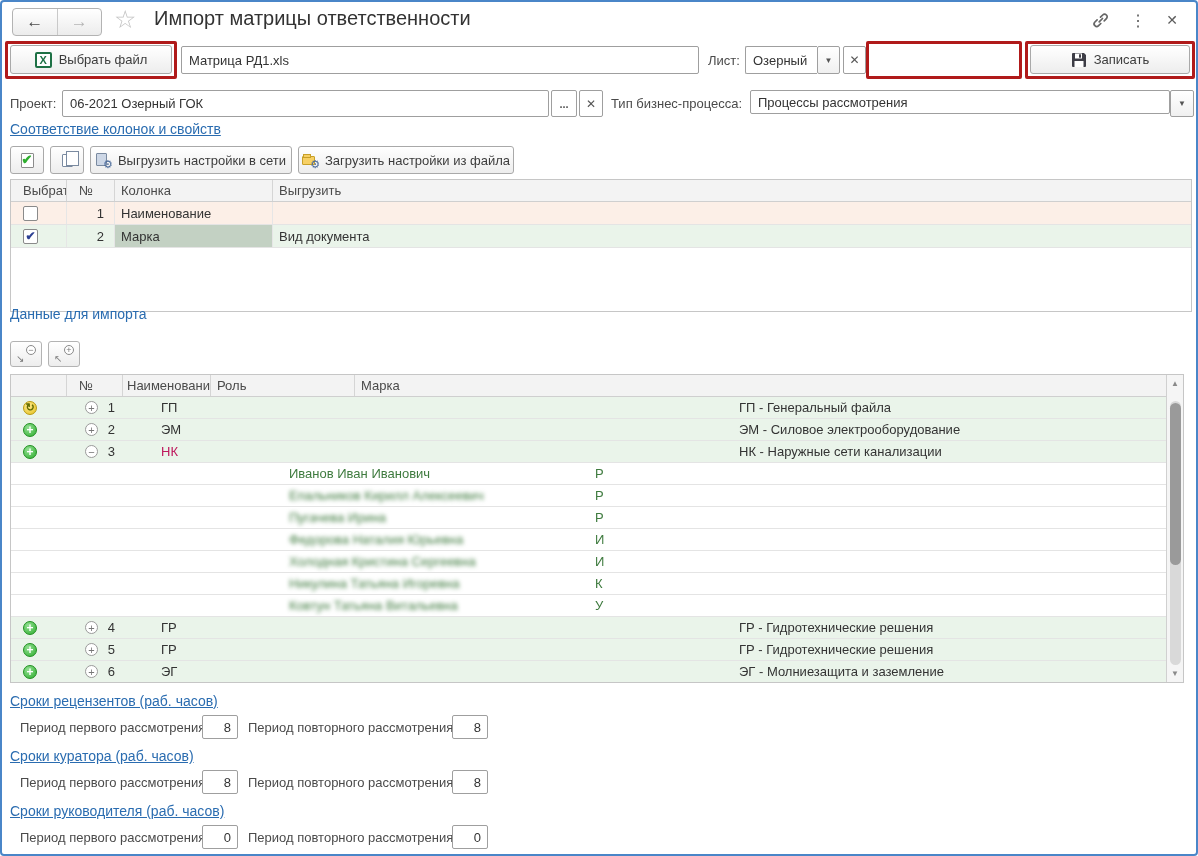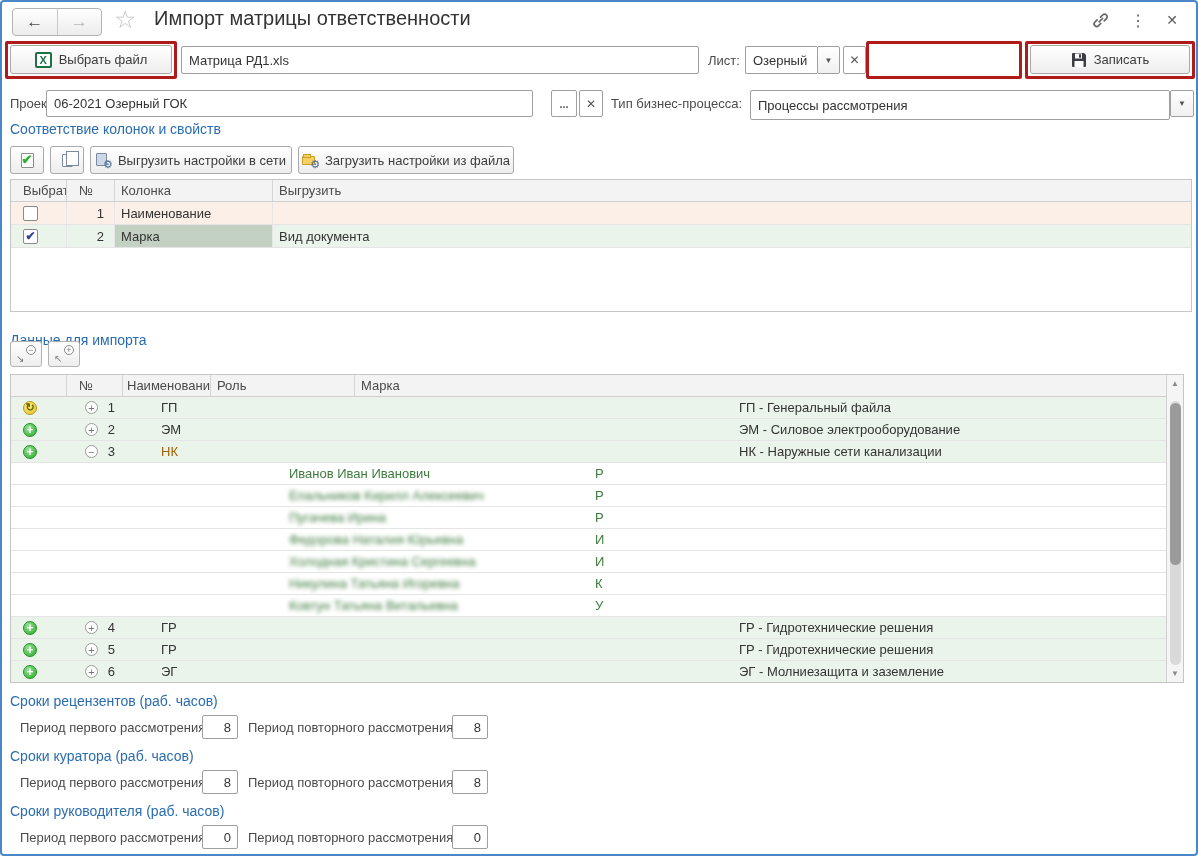--- a/index.html
+++ b/index.html
@@ -21,21 +21,21 @@
     position:absolute;border:1px solid #9f9f9f;border-radius:2px;background:#fff;
     display:flex;align-items:center;padding:0 7px;color:#333;white-space:nowrap;overflow:hidden;
   }
   .sq{
     position:absolute;display:flex;align-items:center;justify-content:center;
     border:1px solid #9f9f9f;border-radius:2px;background:linear-gradient(#fff,#f0f0f0);
     color:#555;font-size:11px;
   }
   .red-annot{position:absolute;border:3px solid #b01a1a;border-radius:2px;pointer-events:none;z-index:30;}
   .lbl{position:absolute;color:#4a4a4a;white-space:nowrap;}
-  .sec-link{position:absolute;color:#2a6cb0;font-size:14px;white-space:nowrap;cursor:pointer;}
+  .sec-link{position:absolute;color:#2a6cb0;text-decoration:underline;font-size:14px;white-space:nowrap;cursor:pointer;}
   .sec-title{position:absolute;color:#2a6cb0;font-size:14px;white-space:nowrap;cursor:pointer;}
   
   .navgrp{position:absolute;left:10px;top:6px;width:90px;height:28px;display:flex;
     border:1px solid #b3b3b3;border-radius:4px;background:linear-gradient(#fff,#ececec);overflow:hidden;}
   .navbtn{flex:1;display:flex;align-items:center;justify-content:center;font-size:17px;font-weight:bold;}
   .navbtn.back{color:#4a4a4a;border-right:1px solid #c9c9c9;}
   .navbtn.fwd{color:#b5b5b5;}
   .star{position:absolute;left:112px;top:3px;font-size:25px;color:#c2c2c2;}
   .page-title{position:absolute;left:152px;top:5px;font-size:20px;color:#333;white-space:nowrap;}
   .hdr-ico{position:absolute;display:flex;align-items:center;justify-content:center;color:#5c5c5c;}
@@ -143,29 +143,29 @@
     <svg width="16" height="16" viewBox="0 0 16 16">
       <path d="M1 2 a1 1 0 0 1 1-1 h11 l2 2 v11 a1 1 0 0 1 -1 1 h-12 a1 1 0 0 1 -1-1 z" fill="#3d3d46"></path>
       <rect x="4" y="1.5" width="7" height="5" fill="#fff"></rect>
       <rect x="8" y="2.3" width="2" height="3.4" fill="#3d3d46"></rect>
       <rect x="3.5" y="9" width="9" height="6" fill="#fff"></rect>
     </svg>
     <span>Записать</span>
   </div>
 
   <div class="lbl" style="left:8px;top:94px;">Проект:</div>
-  <div class="inputbox" style="left:44px;top:88px;width:487px;height:27px;">06-2021 Озерный ГОК</div>
+  <div class="inputbox" style="left:60px;top:88px;width:487px;height:27px;">06-2021 Озерный ГОК</div>
   <div class="sq" style="left:549px;top:88px;width:26px;height:27px;background:#fff;font-weight:bold;">
       <span>...</span>
     </div>
   <div class="sq" style="left:577px;top:88px;width:24px;height:27px;background:#fff;font-size:12px;">
       <span>✕</span>
     </div>
   <div class="lbl" style="left:609px;top:94px;">Тип бизнес-процесса:</div>
-  <div class="inputbox" style="left:748px;top:88px;width:420px;height:30px;">Процессы рассмотрения</div>
+  <div class="inputbox" style="left:748px;top:88px;width:420px;height:24px;">Процессы рассмотрения</div>
   <div class="sq" style="left:1168px;top:88px;width:24px;height:27px;font-size:8px;">
       <span>▼</span>
     </div>
 
   <div class="sec-link" style="left:8px;top:119px;">Соответствие колонок и свойств</div>
 
   <div class="btn" style="left:8px;top:144px;width:34px;height:28px;">
     <span class="doc-check">
         <i>✔</i>
       </span>
@@ -208,21 +208,21 @@
           <div class="c" style="width: 56px;">
             <div class="cb">✔</div>
           </div>
           <div class="c" style="width: 48px; justify-content: flex-end; padding-right: 10px; color: rgb(51, 51, 51);">2</div>
           <div class="c cell-selected" style="width: 158px; padding-left: 6px; color: rgb(51, 51, 51);">Марка</div>
           <div class="c" style="flex: 1 1 0%; padding-left: 6px; border-right: none; color: rgb(51, 51, 51);">Вид документа</div>
         </div>
       </div>
   </div>
 
-  <div class="sec-title" style="left:8px;top:330px;">Данные для импорта</div>
+  <div class="sec-title" style="left:8px;top:304px;">Данные для импорта</div>
 
   <div class="tree-btn" style="left:8px;top:339px;">
     <span class="circ">−</span>
     <span class="arr">↘</span>
   </div>
   <div class="tree-btn" style="left:46px;top:339px;">
     <span class="circ">+</span>
     <span class="arr">↖</span>
   </div>
 
@@ -263,21 +263,21 @@
             <div class="c" style="flex: 1 1 0%; padding-left: 6px; color: rgb(51, 51, 51);">ЭМ - Силовое электрооборудование</div>
           </div>
           <div class="t-row t2-row rowgreen">
             <div class="c" style="width: 56px;">
               <div class="status add">+</div>
             </div>
             <div class="c" style="width: 56px; padding-left: 18px;">
               <div class="expander">−</div>
               <div class="" style="flex: 1 1 0%; text-align: right; padding-right: 8px; color: rgb(51, 51, 51);">3</div>
             </div>
-            <div class="c" style="width: 88px; padding-left: 38px; color: #a16207;">НК</div>
+            <div class="c" style="width: 88px; padding-left: 38px; color: #be185d;">НК</div>
             <div class="c" style="width: 378px; padding-left: 78px;"></div>
             <div class="c greentext" style="width: 144px; padding-left: 6px;"></div>
             <div class="c" style="flex: 1 1 0%; padding-left: 6px; color: rgb(51, 51, 51);">НК - Наружные сети канализации</div>
           </div>
           <div class="t-row t2-row">
             <div class="c" style="width: 56px;"></div>
             <div class="c" style="width: 56px; padding-left: 18px;"></div>
             <div class="c" style="width: 88px; padding-left: 38px; color: rgb(51, 51, 51);"></div>
             <div class="c" style="width: 378px; padding-left: 78px;">
               <div class="greentext">Иванов Иван Иванович</div>

